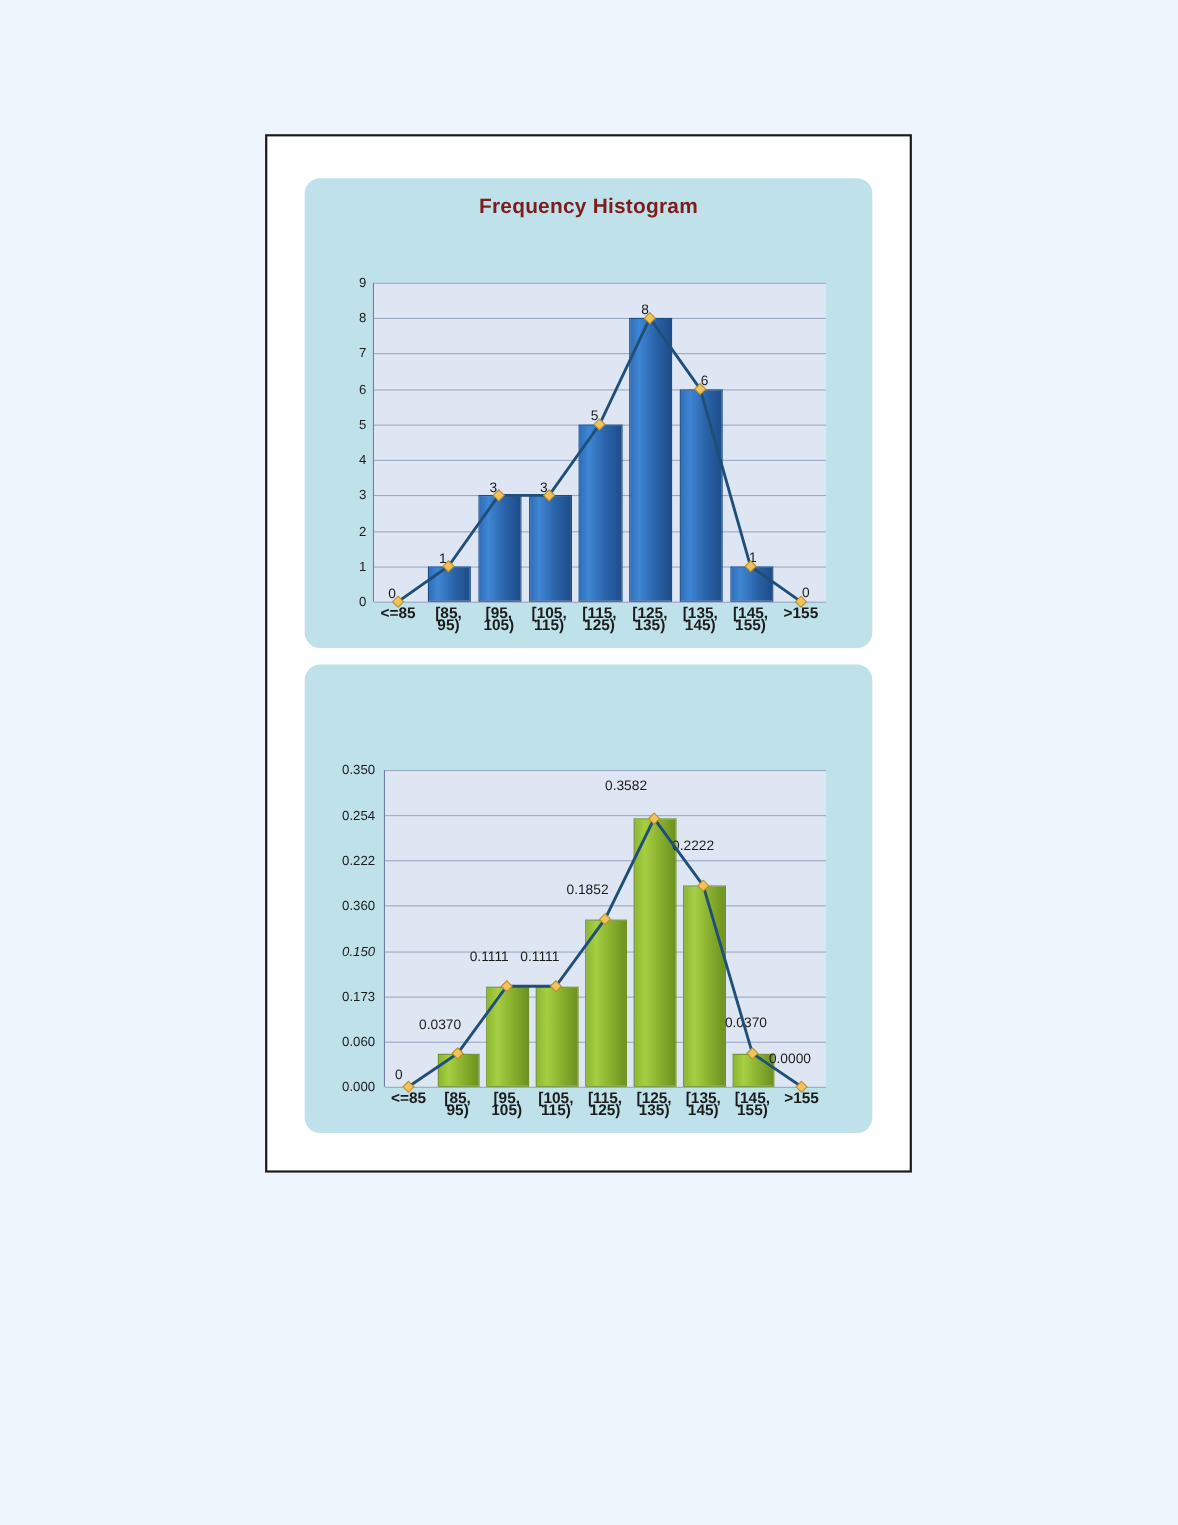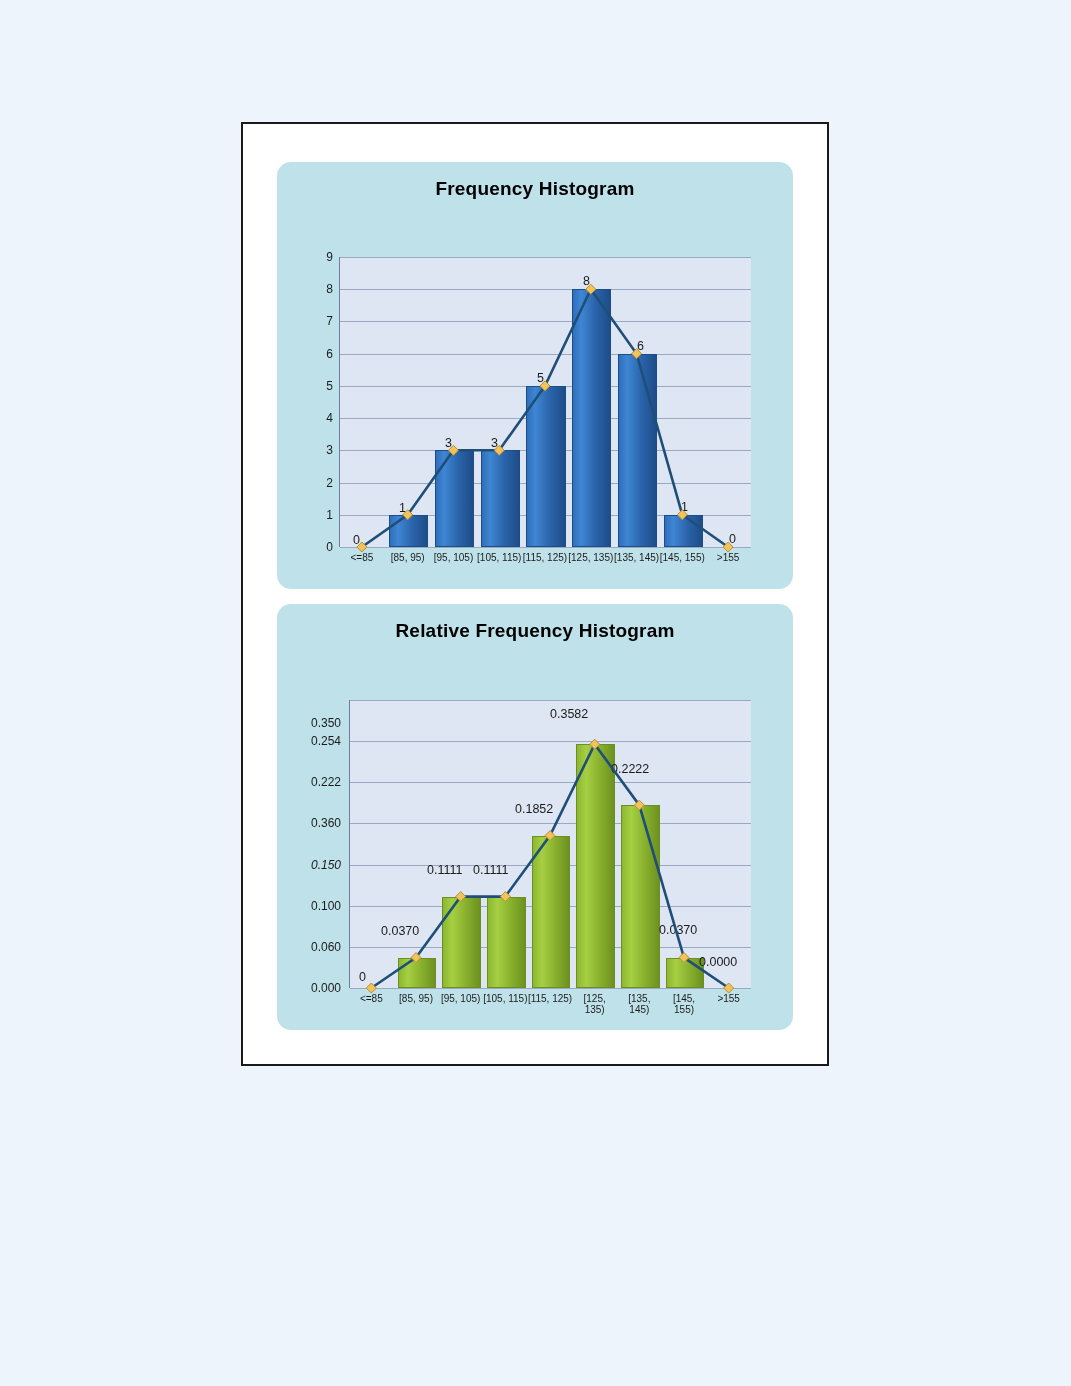--- a/index.html
+++ b/index.html
@@ -44,21 +44,21 @@
     left: 34px;
     top: 480px;
     width: 516px;
     height: 426px;
   }
 
   .chart-title {
     text-align: center;
     font-size: 19px;
     font-weight: bold;
-    color: #000000;
+    color: #7f1d1d;
     padding-top: 16px;
     letter-spacing: 0.2px;
   }
 
   
   .plot-wrap {
     position: absolute;
     left: 0;
     top: 0;
     width: 100%;
@@ -92,24 +92,25 @@
   }
   .axis-label {
     position: absolute;
     font-size: 12px;
     color: #1b1b1b;
     text-align: right;
     transform: translateY(-50%);
   }
   .cat-label {
     position: absolute;
-    font-size: 10px;
+    font-size: 14px;
     color: #1b1b1b;
     text-align: center;
     line-height: 11px;
+    font-weight: bold;
   }
 
   .bar {
     position: absolute;
     bottom: 0;
     box-sizing: border-box;
   }
   .bar-blue {
     background: linear-gradient(to right, #2f6fbb 0%, #3f86d4 22%, #2a64ab 60%, #1e4d88 100%);
     border: 1px solid #1b4madd;
@@ -202,21 +203,20 @@
           <polygon points="268,218.88888888888889 273,223.88888888888889 268,228.88888888888889 263,223.88888888888889" fill="#f0c35c" stroke="#b98f2e" stroke-width="1"></polygon>
           <polygon points="313.77777777777777,122.22222222222223 318.77777777777777,127.22222222222223 313.77777777777777,132.22222222222223 308.77777777777777,127.22222222222223" fill="#f0c35c" stroke="#b98f2e" stroke-width="1"></polygon>
           <polygon points="359.5555555555556,186.66666666666669 364.5555555555556,191.66666666666669 359.5555555555556,196.66666666666669 354.5555555555556,191.66666666666669" fill="#f0c35c" stroke="#b98f2e" stroke-width="1"></polygon>
           <polygon points="405.33333333333337,347.77777777777777 410.33333333333337,352.77777777777777 405.33333333333337,357.77777777777777 400.33333333333337,352.77777777777777" fill="#f0c35c" stroke="#b98f2e" stroke-width="1"></polygon>
           <polygon points="451.11111111111114,380 456.11111111111114,385 451.11111111111114,390 446.11111111111114,385" fill="#f0c35c" stroke="#b98f2e" stroke-width="1"></polygon>
         </svg>
       </div>
   </div>
 
   <div class="chart-panel" id="panel-relative">
-    <div class="chart-title">Relative Frequency  Histogram</div>
 
     <div class="plot-wrap">
       <div class="plot-area" id="plot-relative">
           <div class="gridline" style="top: 288px;"></div>
           <div class="gridline" style="top: 246.857px;"></div>
           <div class="gridline" style="top: 205.714px;"></div>
           <div class="gridline" style="top: 164.571px;"></div>
           <div class="gridline" style="top: 123.429px;"></div>
           <div class="gridline" style="top: 82.2857px;"></div>
           <div class="gridline" style="top: 41.1429px;"></div>
@@ -225,26 +225,26 @@
           <div class="bar bar-green" style="left: 92.46px; width: 38.4133px; height: 91.4194px;"></div>
           <div class="bar bar-green" style="left: 137.127px; width: 38.4133px; height: 91.4194px;"></div>
           <div class="bar bar-green" style="left: 181.793px; width: 38.4133px; height: 152.393px;"></div>
           <div class="bar bar-green" style="left: 226.46px; width: 38.4133px; height: 243.813px;"></div>
           <div class="bar bar-green" style="left: 271.127px; width: 38.4133px; height: 182.839px;"></div>
           <div class="bar bar-green" style="left: 315.793px; width: 38.4133px; height: 30.4457px;"></div>
         </div>
 
       <div class="axis-label" style="left:12px; top:384px; width:52px;">0.000</div>
       <div class="axis-label" style="left:12px; top:342.9px; width:52px;">0.060</div>
-      <div class="axis-label" style="left:12px; top:301.7px; width:52px;">0.100</div>
+      <div class="axis-label" style="left:12px; top:301.7px; width:52px;">0.173</div>
       <div class="axis-label" style="left:12px; top:260.6px; width:52px;font-style:italic;">0.150</div>
       <div class="axis-label" style="left:12px; top:219.4px; width:52px;">0.360</div>
       <div class="axis-label" style="left:12px; top:178.3px; width:52px;">0.222</div>
       <div class="axis-label" style="left:12px; top:137.1px; width:52px;">0.254</div>
-      <div class="axis-label" style="left:12px; top:96px; width:52px;margin-top:23px;">0.350</div>
+      <div class="axis-label" style="left:12px; top:96px; width:52px;">0.350</div>
 
       <div class="cat-label" style="left:72px; top:389px; width:44.7px;">&lt;=85</div>
       <div class="cat-label" style="left:116.7px; top:389px; width:44.7px;">[85, 95)</div>
       <div class="cat-label" style="left:161.3px; top:389px; width:44.7px;">[95, 105)</div>
       <div class="cat-label" style="left:206px; top:389px; width:44.7px;">[105, 115)</div>
       <div class="cat-label" style="left:250.7px; top:389px; width:44.7px;">[115, 125)</div>
       <div class="cat-label" style="left:295.3px; top:389px; width:44.7px;">[125, 135)</div>
       <div class="cat-label" style="left:340px; top:389px; width:44.7px;">[135, 145)</div>
       <div class="cat-label" style="left:384.7px; top:389px; width:44.7px;">[145, 155)</div>
       <div class="cat-label" style="left:429.3px; top:389px; width:44.7px;">&gt;155</div>

